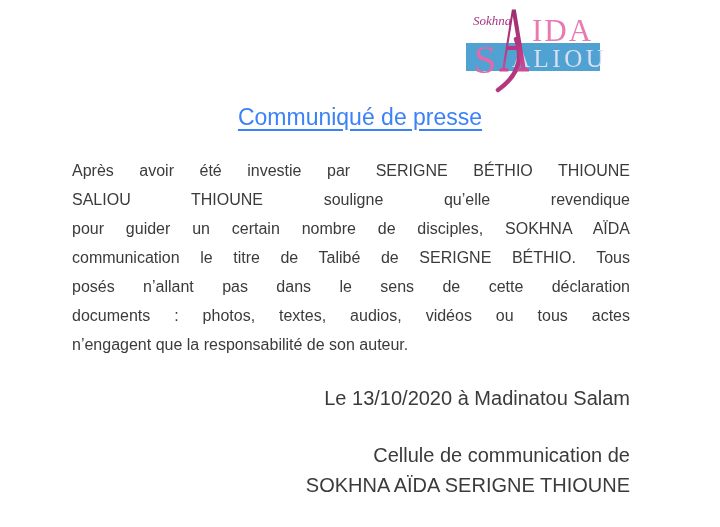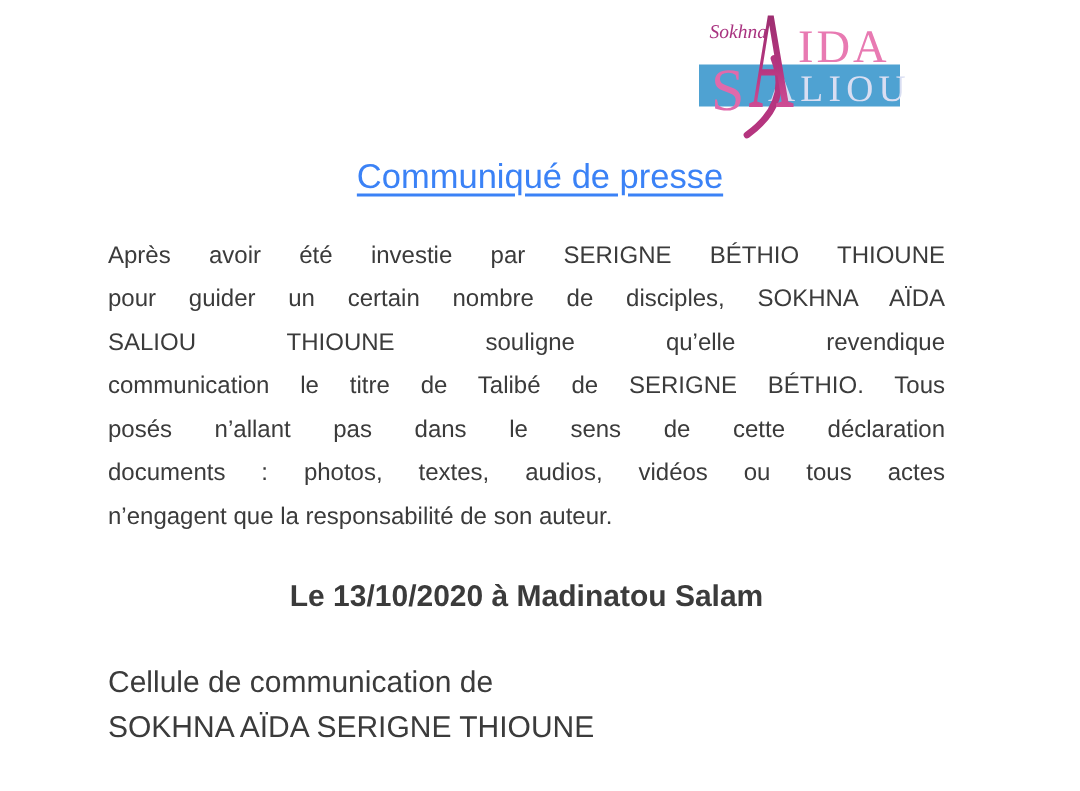--- a/index.html
+++ b/index.html
@@ -48,29 +48,29 @@
   .bl { text-align: justify; }
   .bl.j { text-align-last: justify; }
   .it { }
 
   
   .dateline {
     position: absolute;
     top: 387px;
     left: 72px;
     width: 558px;
-    text-align: center;
+    text-align: right;
     font-size: 20px;
-    font-weight: bold;
   }
   .signature {
     position: absolute;
     top: 441px;
     left: 72px;
     width: 558px;
+    text-align: right;
     font-size: 20px;
     line-height: 29.5px;
   }
 </style>
 </head>
 <body>
 
 <div class="page">
 
   <svg class="logo" viewBox="0 0 162 90">
@@ -89,22 +89,22 @@
     <path d="M50 34 C 57 52, 53 70, 32 85" stroke="#b5357f" stroke-width="4.5" stroke-linecap="round" fill="none"></path>
     <g transform="translate(33,66) scale(1,2.2)">
       <text x="0" y="0" font-family="Liberation Serif, serif" font-size="42" fill="url(#ag)">A</text>
     </g>
   </svg>
 
   <div class="title">Communiqué de presse</div>
 
   <div class="body">
     <div class="bl j">Après avoir été investie par SERIGNE BÉTHIO THIOUNE</div>
+    <div class="bl j">SALIOU THIOUNE souligne qu’elle revendique</div>
     <div class="bl j">pour guider un certain nombre de disciples, SOKHNA AÏDA</div>
-    <div class="bl j">SALIOU THIOUNE souligne qu’elle revendique</div>
     <div class="bl j"><span>communication le titre de </span><span class="it">Talibé de SERIGNE BÉTHIO</span><span>. Tous</span></div>
     <div class="bl j">posés n’allant pas dans le sens de cette déclaration</div>
     <div class="bl j">documents : photos, textes, audios, vidéos ou tous actes</div>
     <div class="bl">n’engagent que la responsabilité de son auteur.</div>
   </div>
 
   <div class="dateline">Le 13/10/2020 à Madinatou Salam</div>
 
   <div class="signature">
     <div>Cellule de communication de</div>

